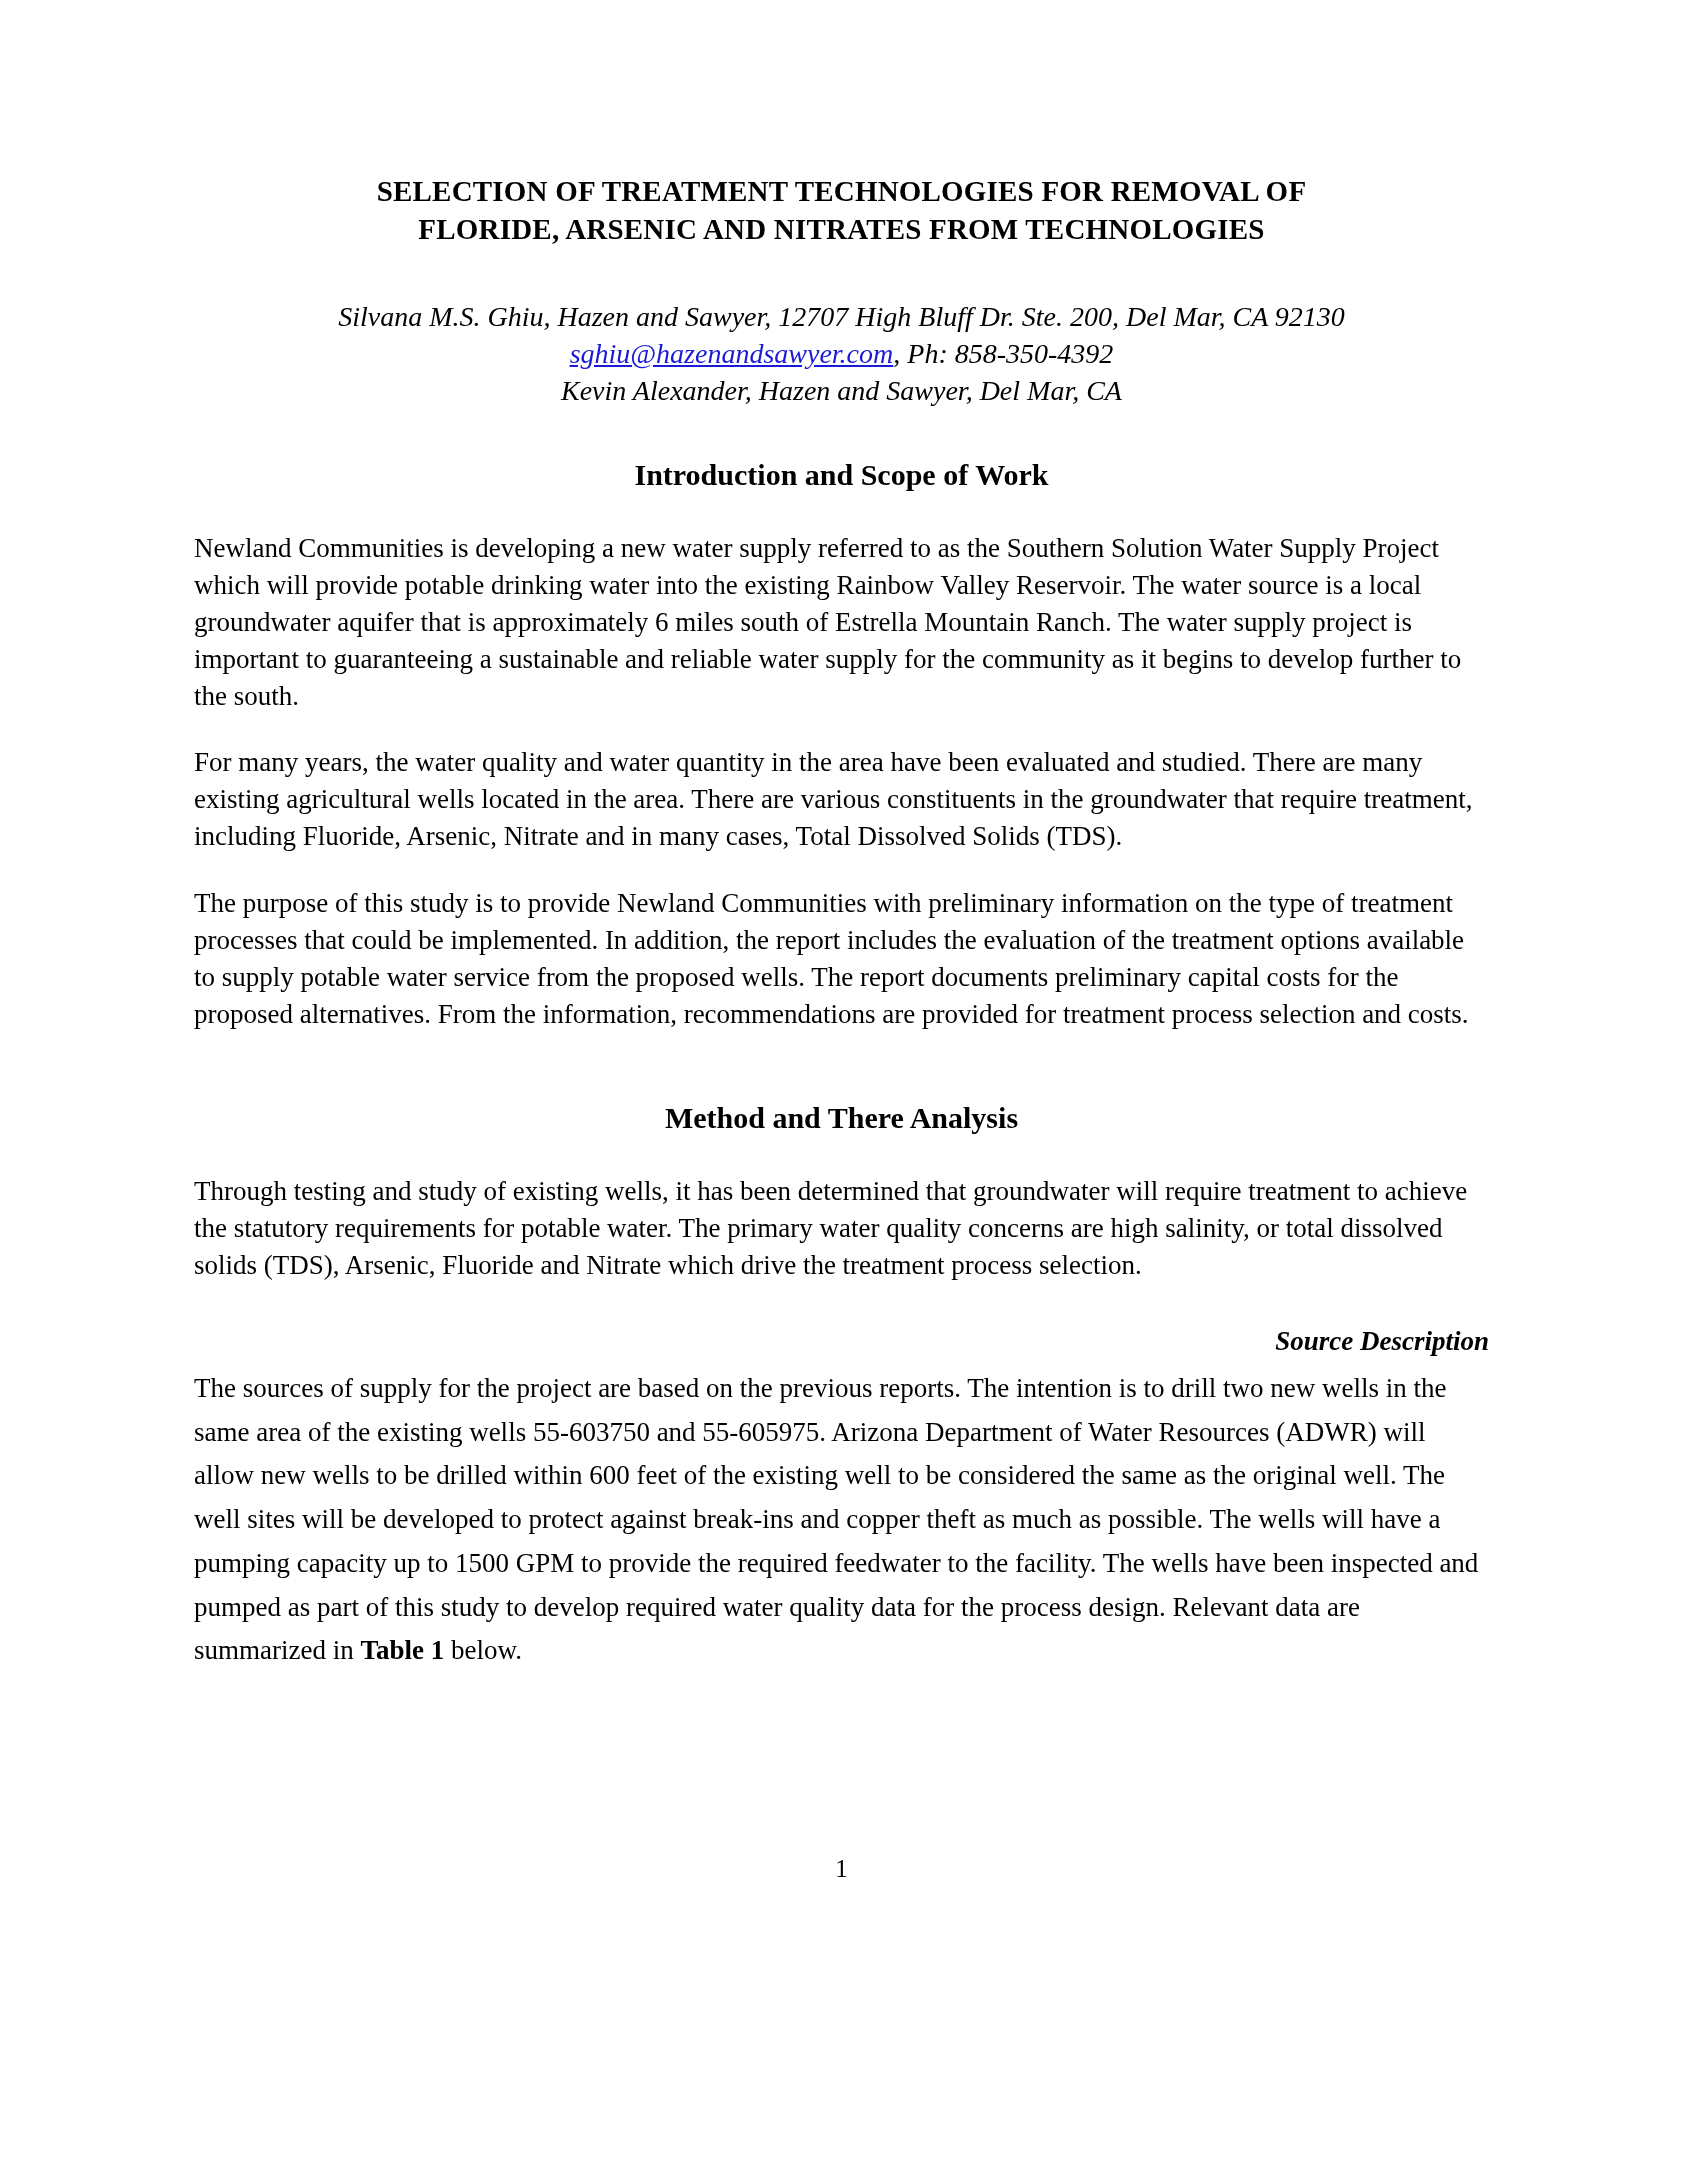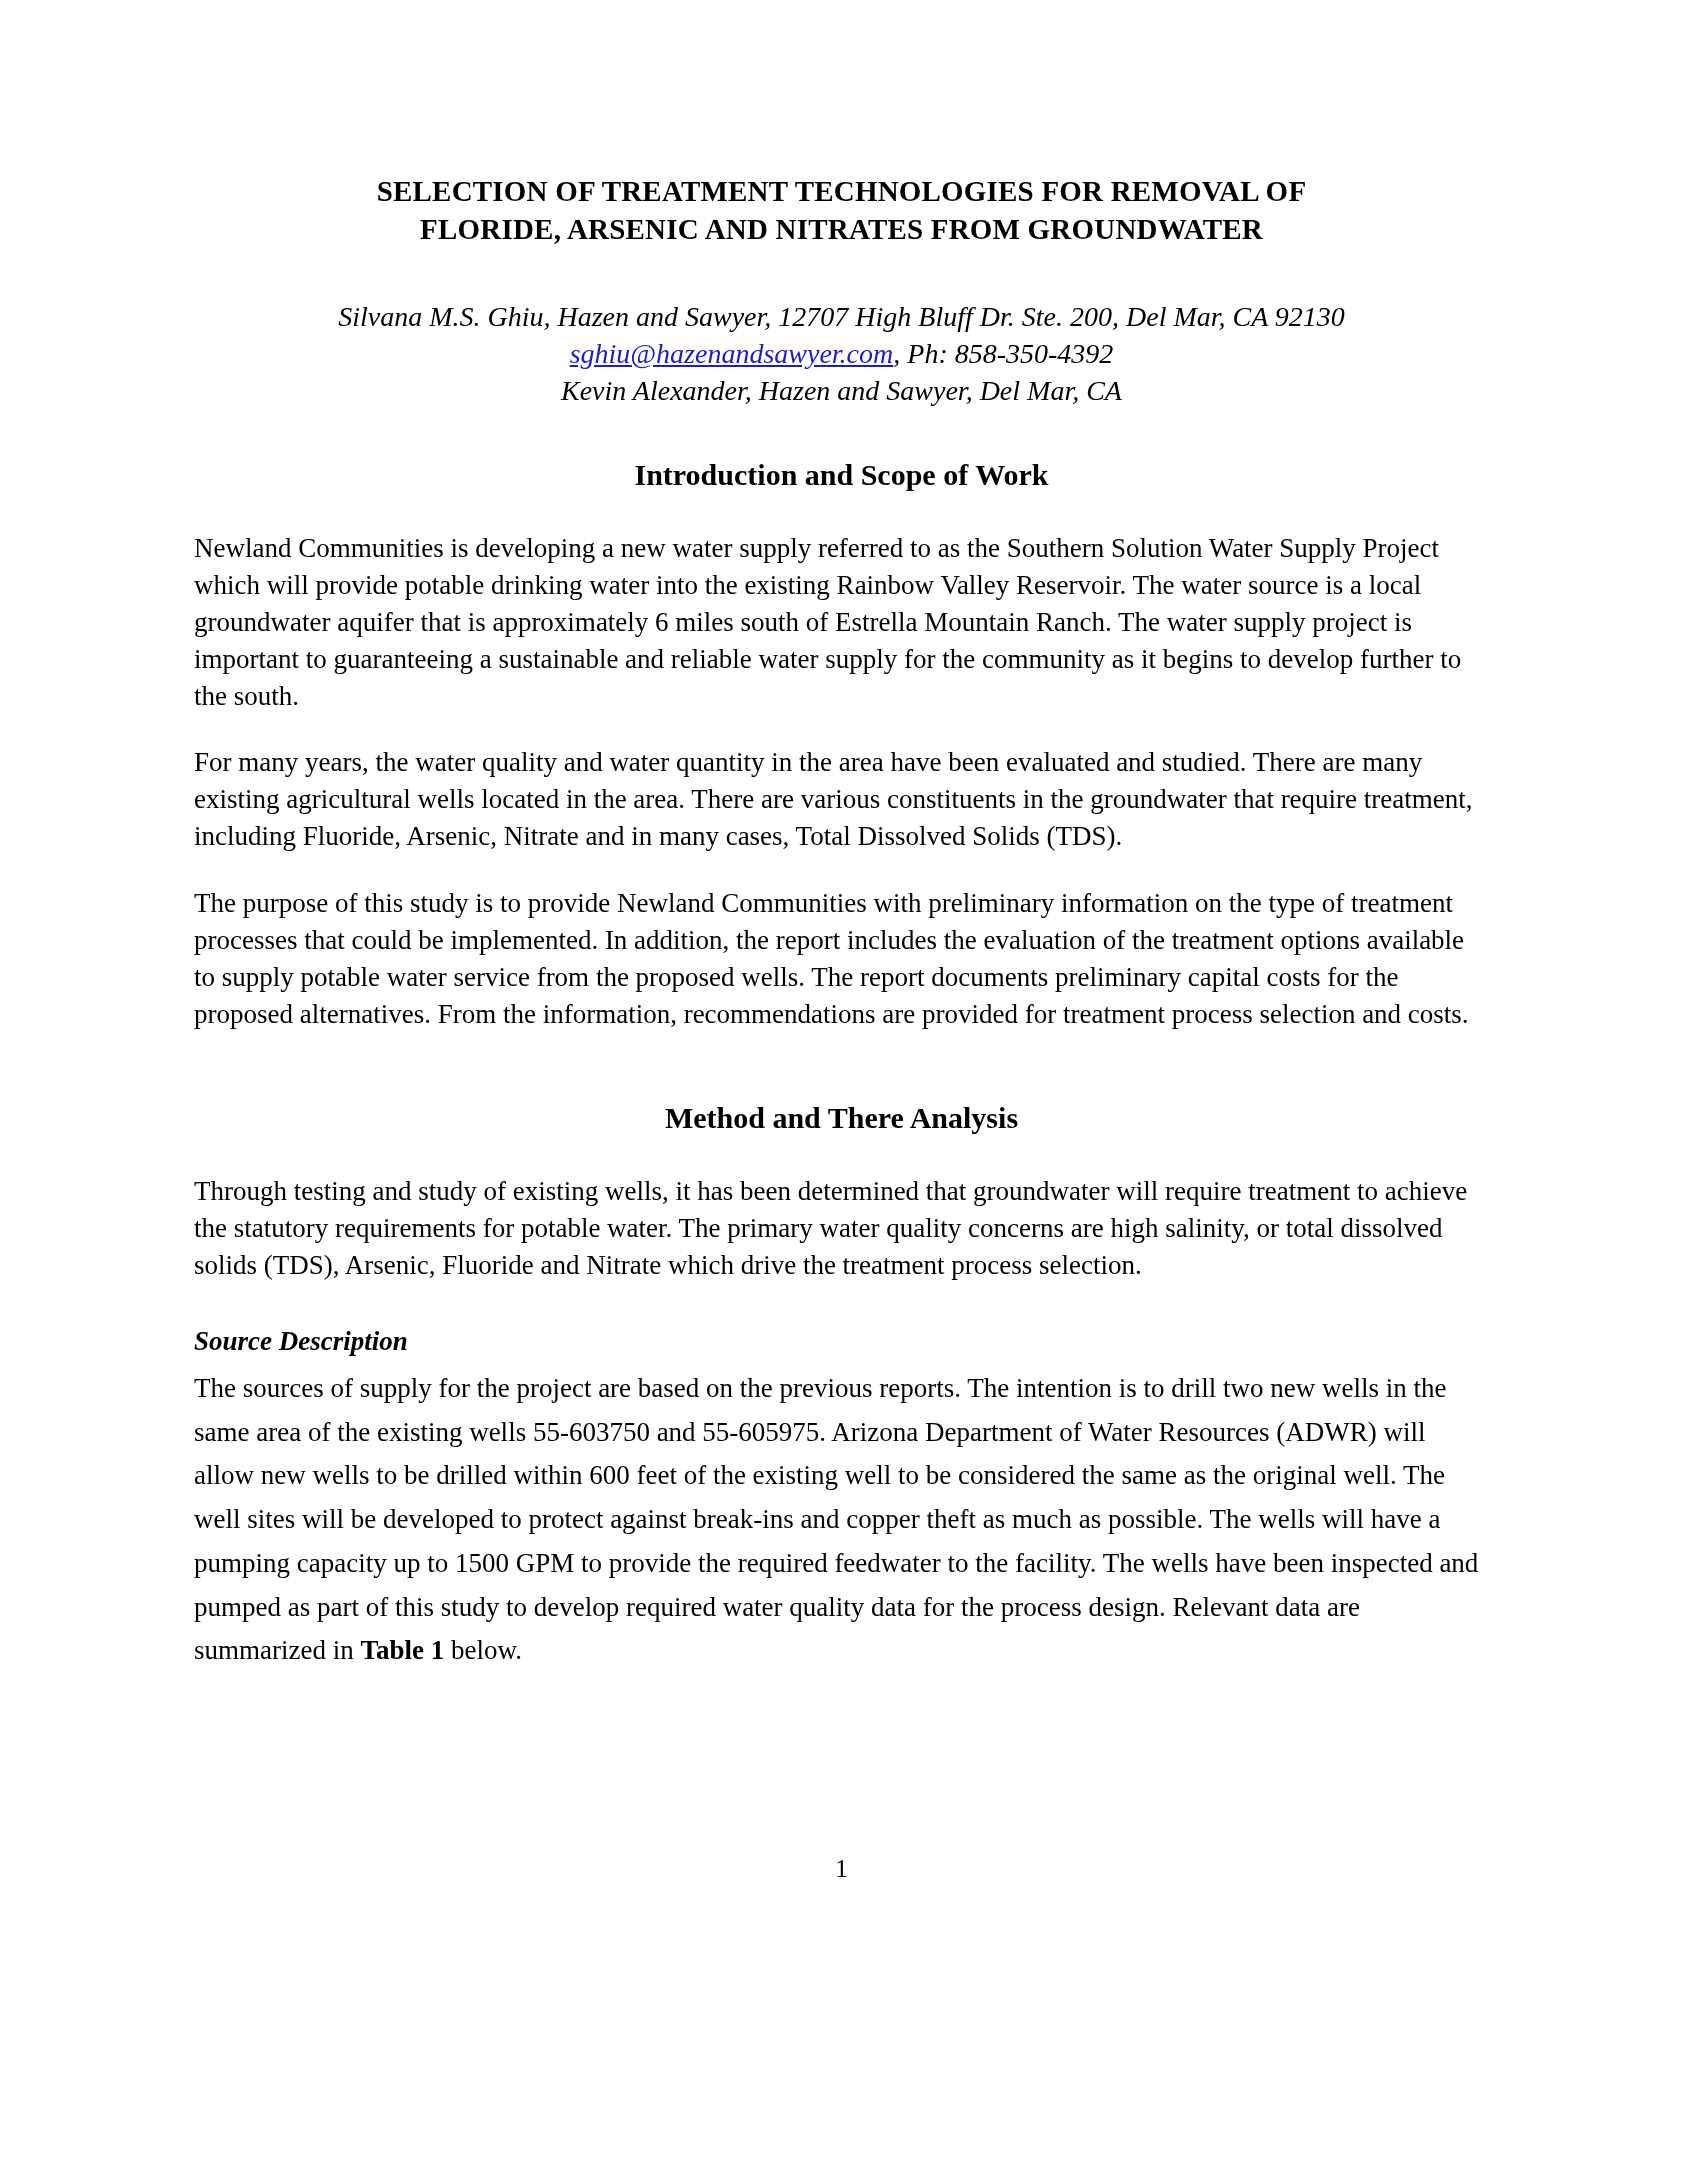--- a/index.html
+++ b/index.html
@@ -62,20 +62,21 @@
     text-align: left;
   }
   p.body.first {
     margin-top: 38px;
   }
   h3.subhead {
     font-size: 27px;
     font-weight: bold;
     font-style: italic;
     margin: 42px 0 0 0;
+    text-align: right;
   }
   p.body.loose {
     line-height: 1.62;
     margin-top: 10px;
   }
   .page-number {
     position: absolute;
     left: 0;
     right: 0;
     bottom: 97px;
@@ -84,21 +85,21 @@
   }
   b, strong { font-weight: bold; }
 </style>
 </head>
 <body>
 
 <div class="page">
 
   <div class="doc-title">
     <span class="line">SELECTION OF TREATMENT TECHNOLOGIES FOR REMOVAL OF</span>
-    <span class="line">FLORIDE, ARSENIC AND NITRATES FROM GROUNDWATER</span>
+    <span class="line">FLORIDE, ARSENIC AND NITRATES FROM TECHNOLOGIES</span>
   </div>
 
   <div class="authors">
     <span class="line">Silvana M.S. Ghiu, Hazen and Sawyer, 12707 High Bluff Dr. Ste. 200, Del Mar, CA 92130</span>
     <span class="line"><a href="#">sghiu@hazenandsawyer.com</a><span>, Ph: 858-350-4392</span></span>
     <span class="line">Kevin Alexander, Hazen and Sawyer, Del Mar, CA</span>
   </div>
 
   <h2 class="section">Introduction and Scope of Work</h2>
 

